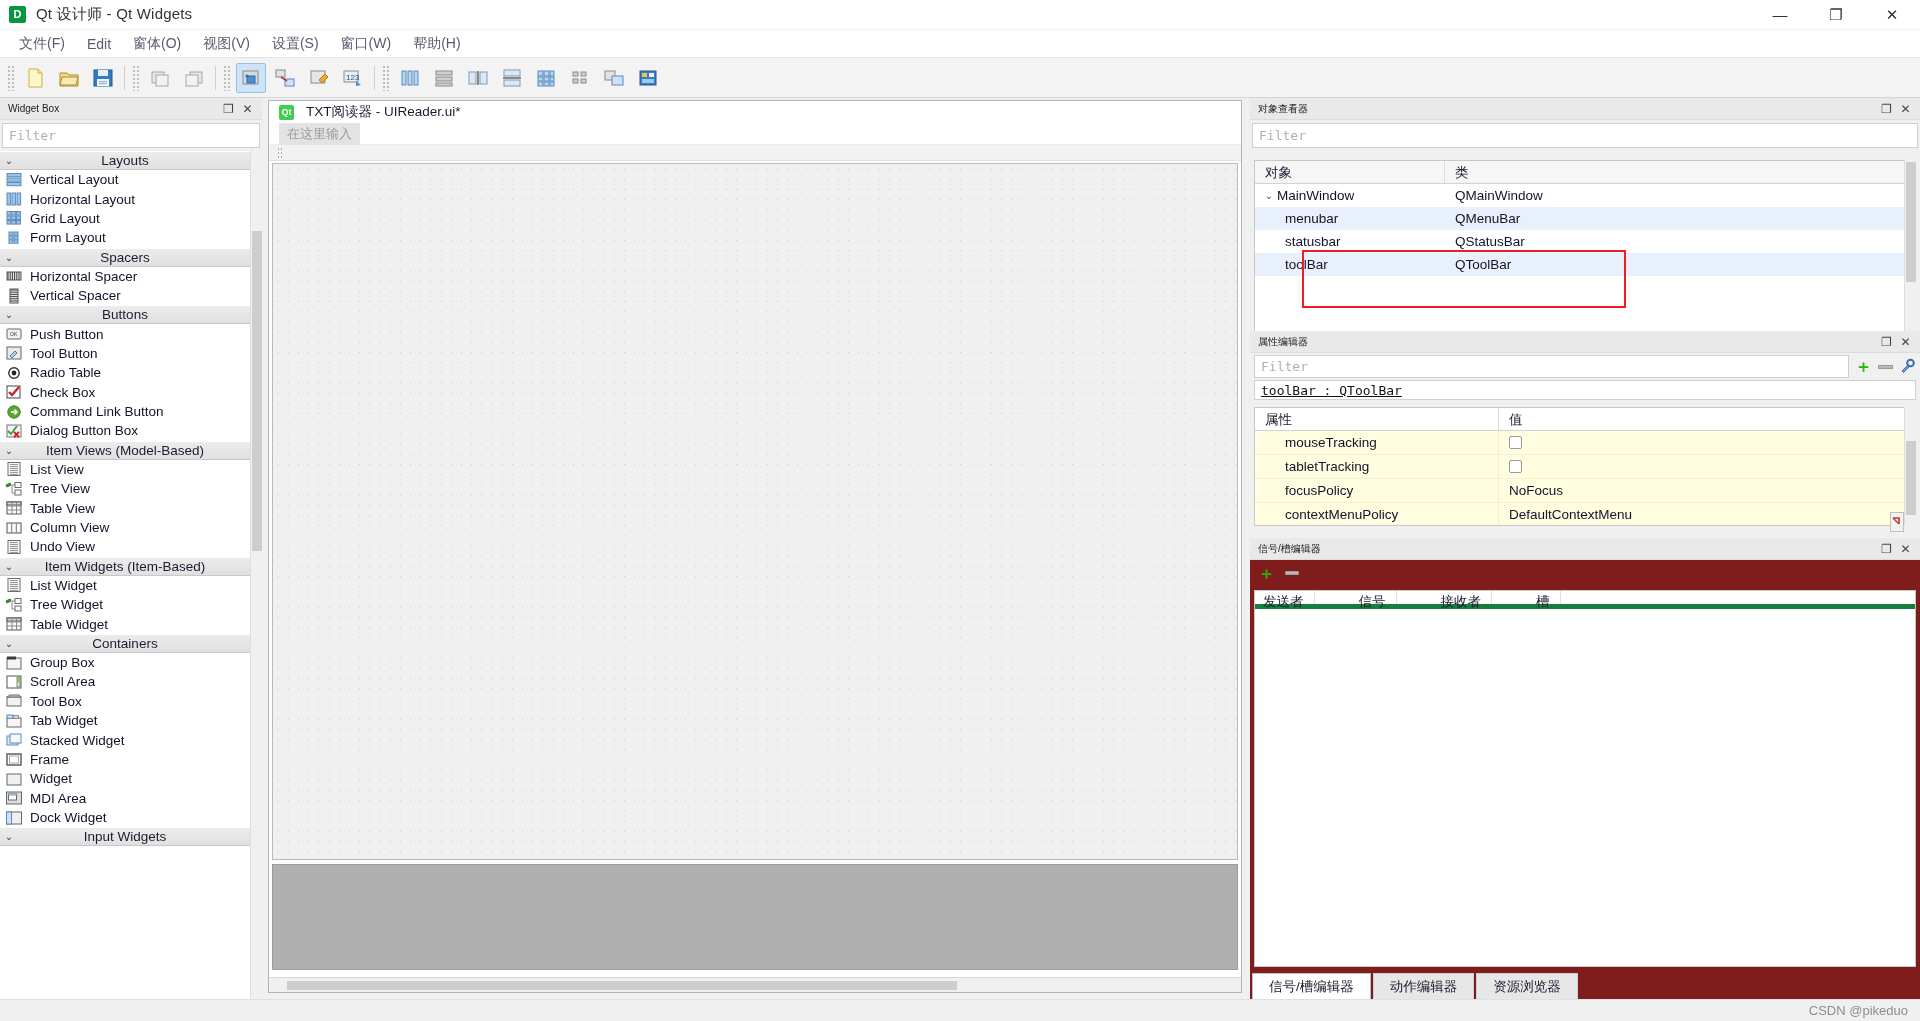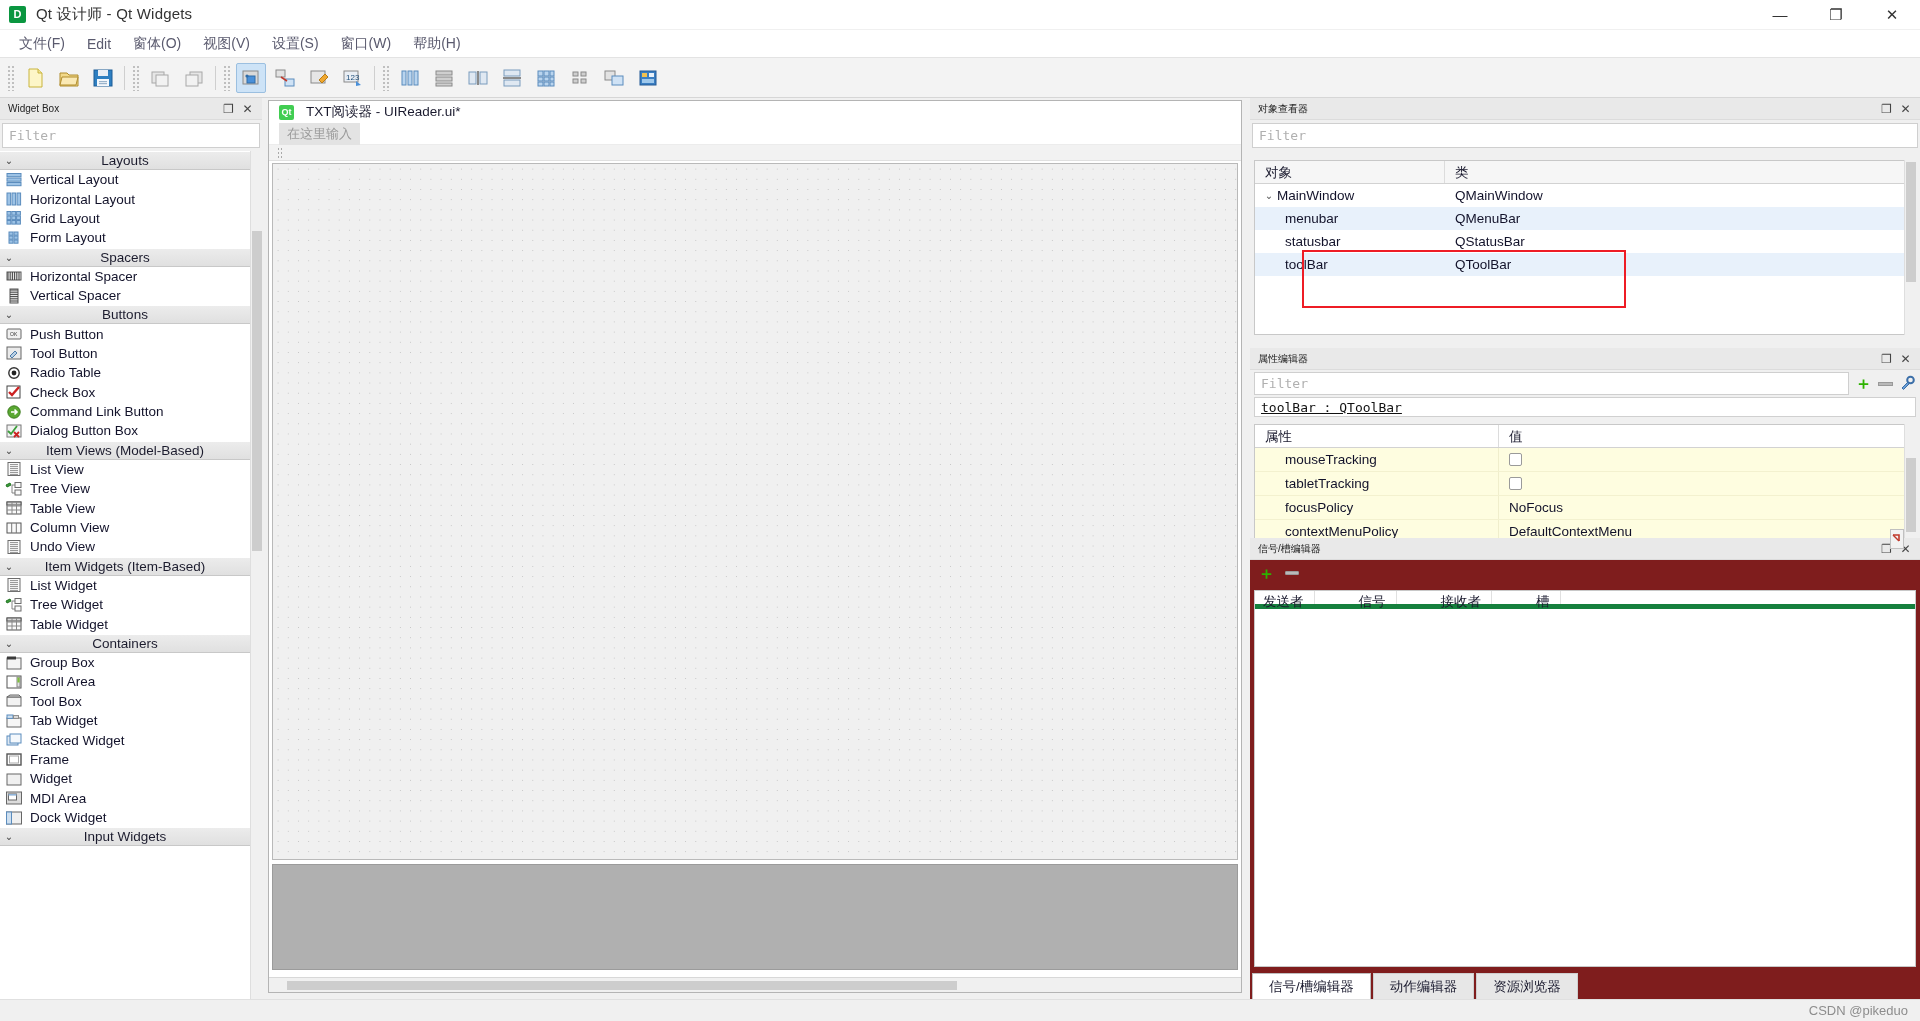--- a/index.html
+++ b/index.html
@@ -174,21 +174,21 @@
   .oi-chev { width: 16px; text-align: center; font-size: 10px; color: #555; }
   .oi-indent { display: inline-block; }
   .oi-vscroll { position: absolute; right: 4px; top: 62px; bottom: 6px; width: 12px;
                 background: #f0f0f0; border-left: 1px solid #dedede; }
   .oi-vthumb { position: absolute; left: 1px; top: 2px; width: 10px; height: 120px; background: #cdcdcd; }
   .oi-redbox {
     position: absolute; left: 52px; top: 152px; width: 324px; height: 58px;
     border: 2.5px solid #ee1c25; pointer-events: none; z-index: 5;
   }
 
-  .prop-editor { position: absolute; left: 0; right: 0; top: 250px; height: 197px; background: #f0f0f0; }
+  .prop-editor { position: absolute; left: 0; right: 0; top: 233px; height: 197px; background: #f0f0f0; }
   .pe-toolrow { display: flex; align-items: center; height: 27px; padding: 0 4px; gap: 6px; }
   .pe-filter {
     flex: 1; height: 23px; background: #fff; border: 1px solid #cfcfcf; display: flex;
     align-items: center; padding: 0 6px;
   }
   .pe-filter input {
     border: none; outline: none; width: 100%; background: transparent;
     font-family: "DejaVu Sans Mono", monospace; font-size: 13px; color: #333;
   }
   .pe-filter input::placeholder { color: #b0b0b0; }

